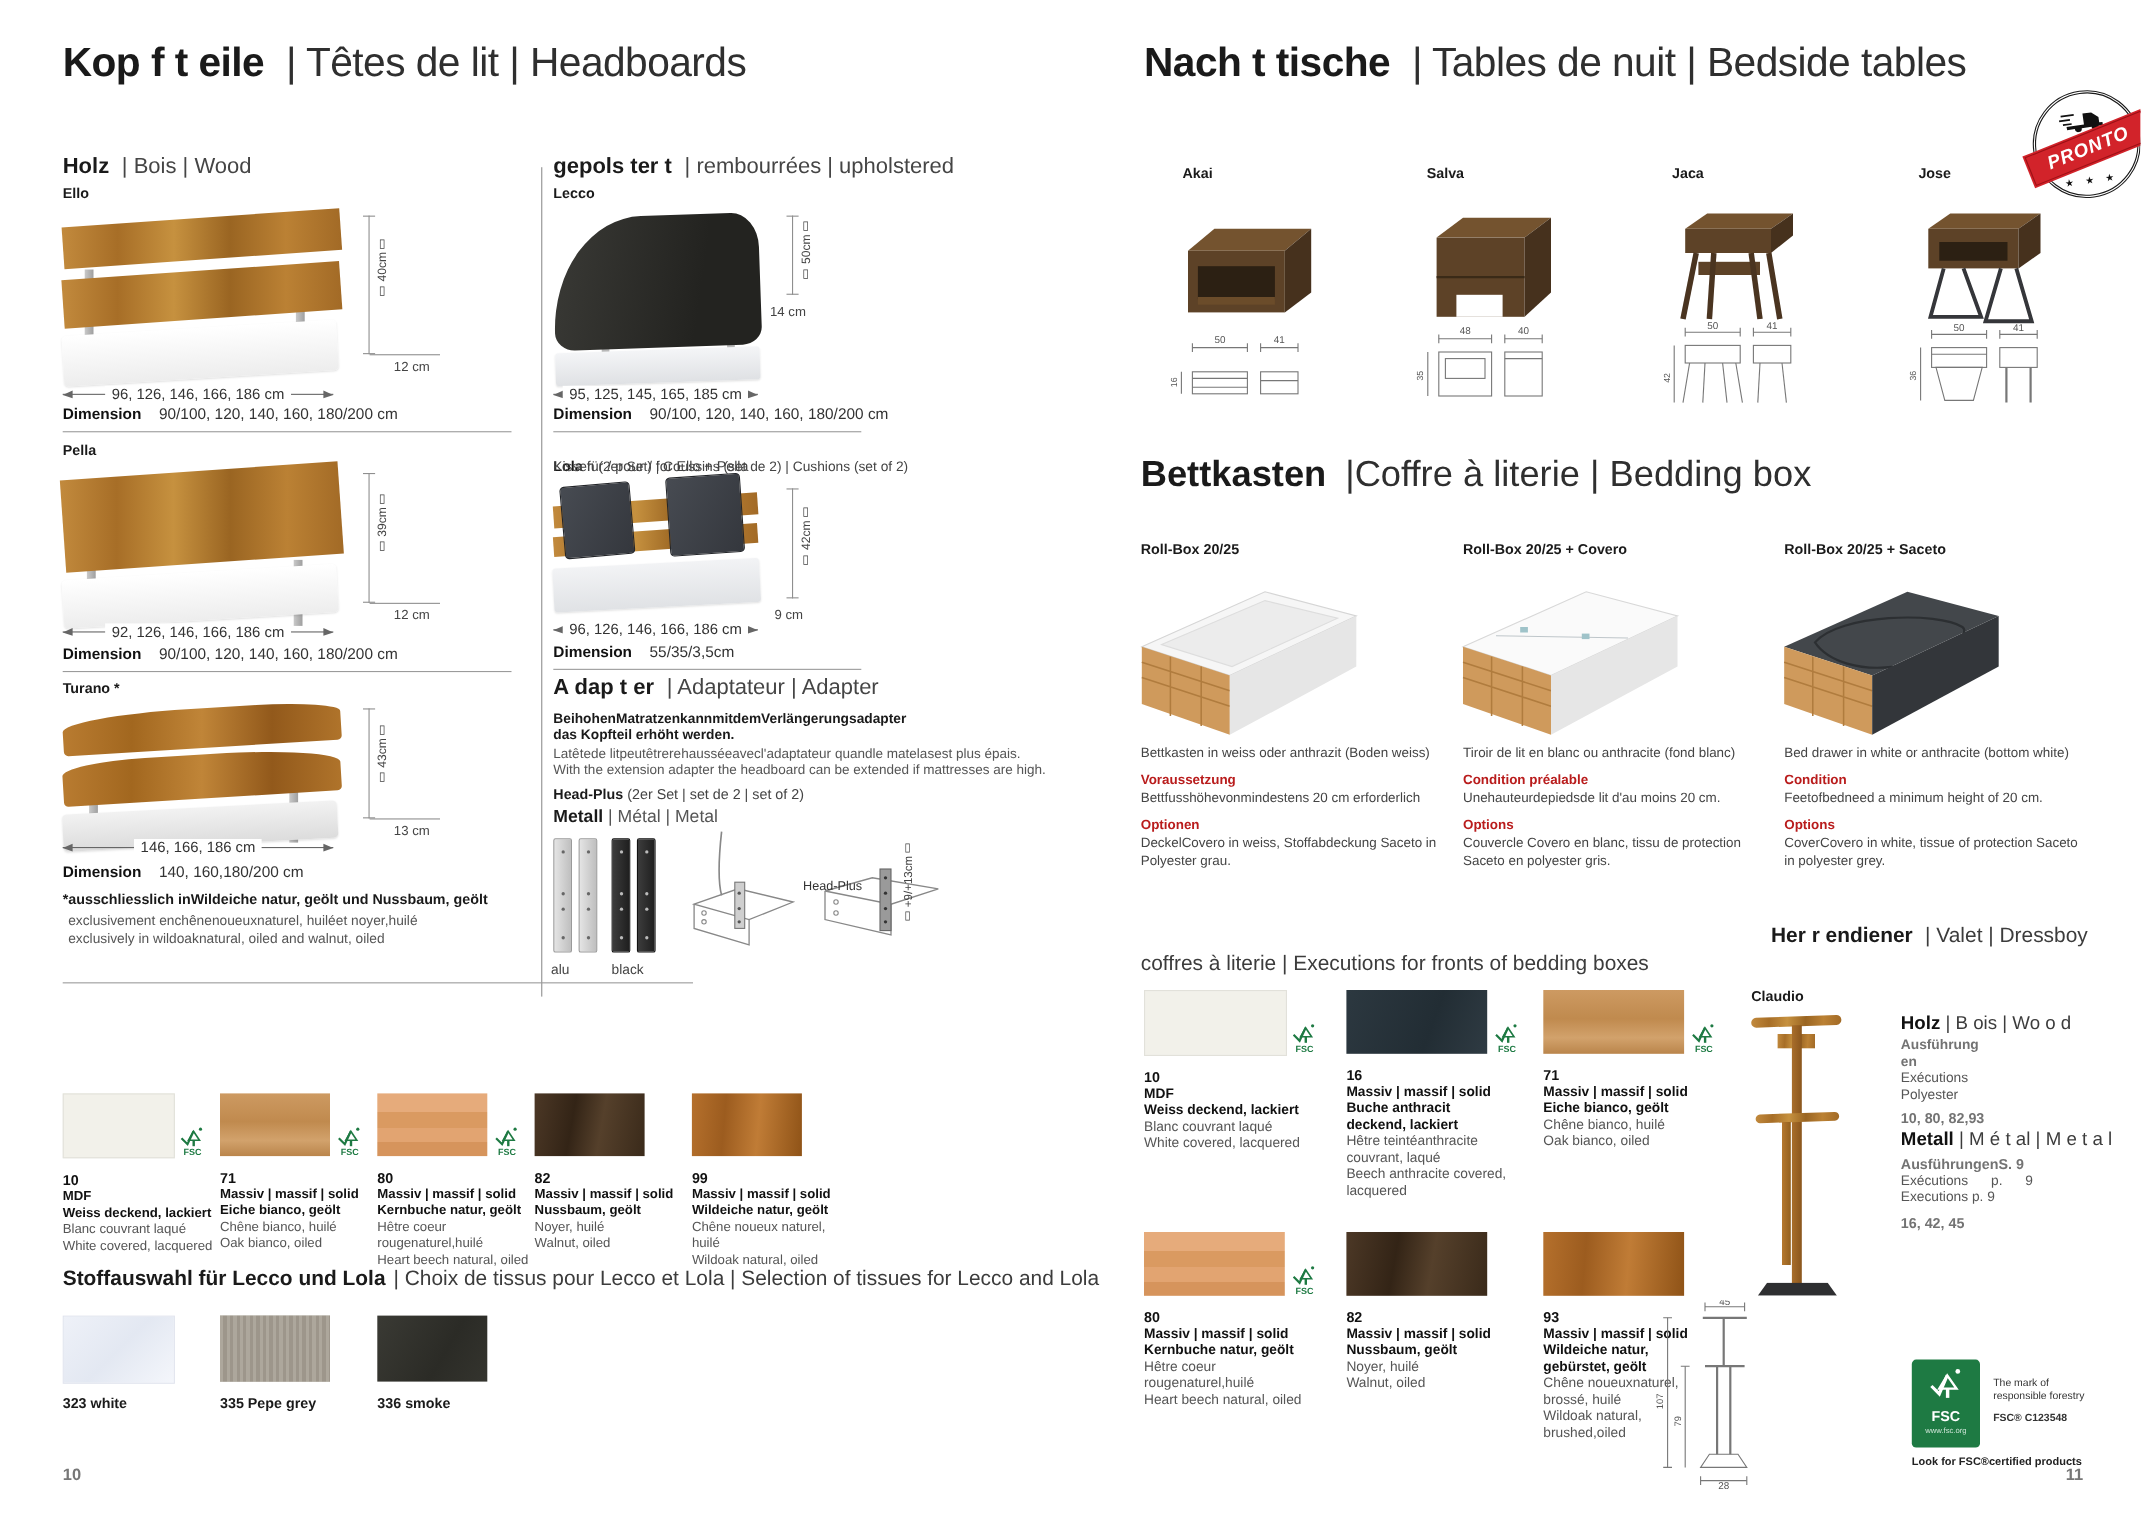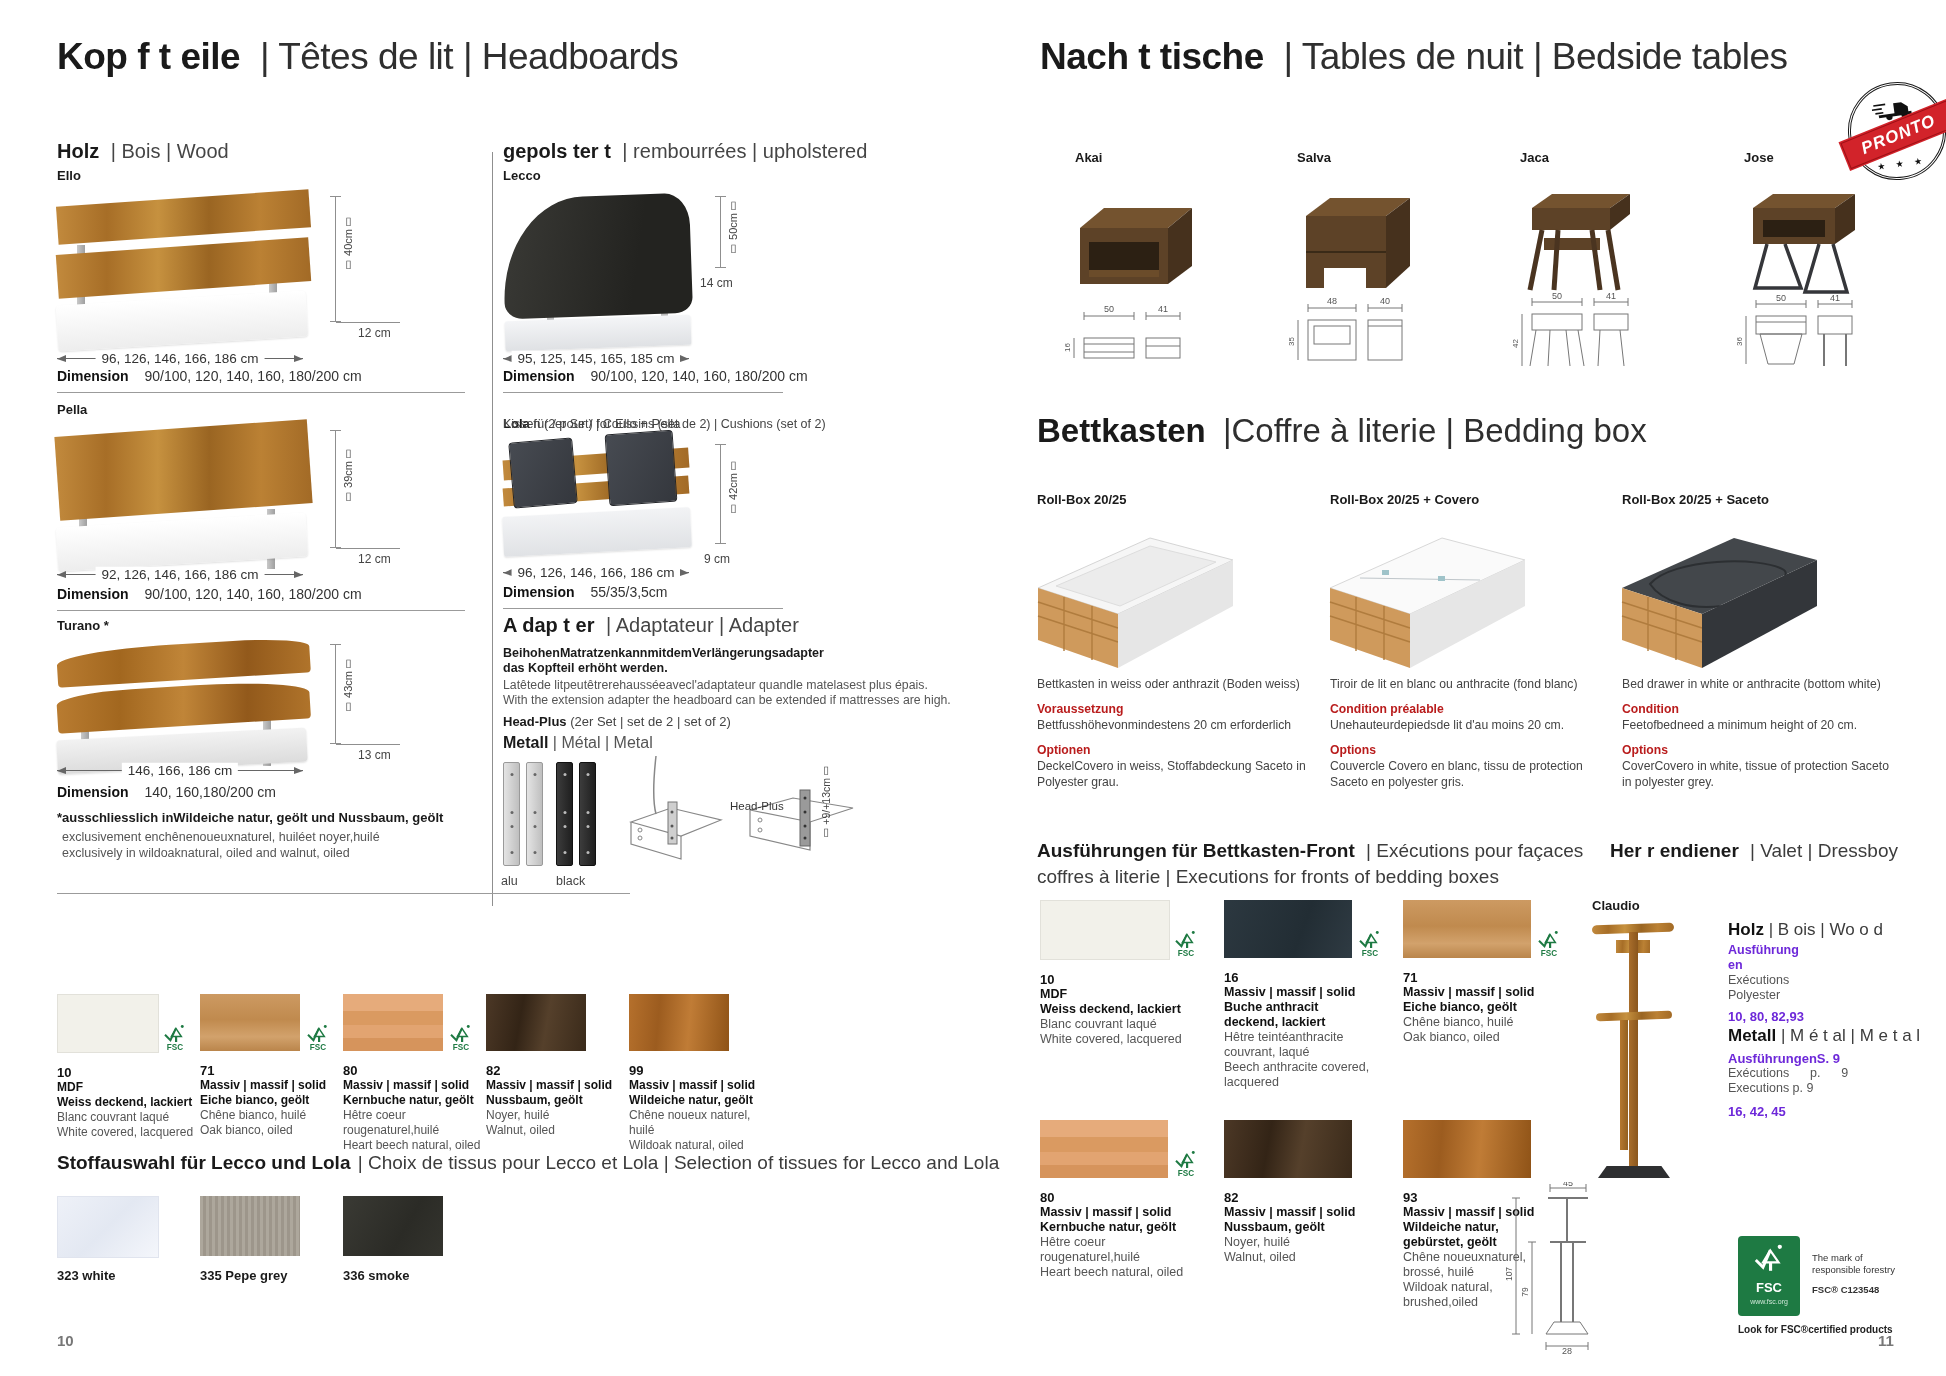--- a/index.html
+++ b/index.html
@@ -43,21 +43,21 @@
   .swl .b1{font-weight:700;color:#111}
   .bk{font-size:12.2px;line-height:16px;color:#444;width:278px}
   .bk .t{font-weight:700;color:#b91c1c}
   .bk .intro{white-space:nowrap}
   .sp{height:9px}
   .fscmini{position:absolute}
   .vinfo{font-size:12.5px;line-height:15px;color:#555}
   .vinfo .big{font-size:17px;color:#111;white-space:nowrap}
   .vinfo .big b{font-weight:700}
   .vinfo .big span{color:#3c3c3c;font-weight:400}
-  .vinfo .bb{font-weight:700;color:#6d28d9;font-size:13px}
+  .vinfo .bb{font-weight:700;color:#737373;font-size:13px}
   .stamp{width:92px;height:92px;border:3px double #1a1a1a;border-radius:50%;transform:rotate(-8deg);background:#fff}
   .stamp .band{position:absolute;left:-10px;top:36px;width:112px;height:26px;background:#d2232a;
       transform:rotate(-14deg);color:#fff;font-weight:700;font-style:italic;font-size:17px;
       text-align:center;line-height:26px;letter-spacing:1px;border:1px solid #9e1016;box-shadow:0 0 0 1.5px #d2232a}
   .stamp .stars{position:absolute;left:0;right:0;bottom:8px;text-align:center;font-size:9px;letter-spacing:4px;color:#111}
   .cushion{background:linear-gradient(120deg,#474b52,#34373d);border:1px solid #24262a;border-radius:4px}
   .bar{width:15px;height:102px;border-radius:2px}
   .bar.alu{background:linear-gradient(90deg,#e4e4e4,#bfbfbf);border:1px solid #9a9a9a}
   .bar.blk{background:linear-gradient(90deg,#3c3c3c,#1f1f1f);border:1px solid #111}
   .dot{position:absolute;left:50%;width:3px;height:3px;border-radius:50%;transform:translateX(-50%)}
@@ -529,24 +529,20 @@
   <div class="abs bk" style="left:1622px;top:676px">
     <div class="intro">Bed drawer in white or anthracite (bottom white)</div>
     <div class="sp"></div>
     <div class="t">Condition</div>
     <div>Feetofbedneed a minimum height of 20 cm.</div>
     <div class="sp"></div>
     <div class="t">Options</div>
     <div>CoverCovero in white, tissue of protection Saceto in polyester grey.</div>
   </div>
 
-  <div class="abs h19" style="left:1037px;top:840px">
-    <span class="de">Ausführungen für Bettkasten-Front</span>
-    <span class="rest">| Exécutions pour façaces</span>
-  </div>
   <div class="abs" style="left:1037px;top:866px;font-size:19px;color:#3c3c3c;white-space:nowrap">coffres à literie | Executions for fronts of bedding boxes</div>
   <div class="abs h19" style="left:1610px;top:840px">
     <span class="de">Her r endiener</span>
     <span class="rest">| Valet | Dressboy</span>
   </div>
 
   <div class="abs" style="left:1040px;top:900px">
     <div style="width:128px;height:58px;background:#f2f1ea;border:1px solid #e2e1da"></div>
     <svg class="fscmini" style="left:134px;top:28px" width="24" height="30" viewBox="0 0 26 33">
         <path d="M2,14 L8,20 L14,7" fill="none" stroke="#1e7a43" stroke-width="2.2"></path>

